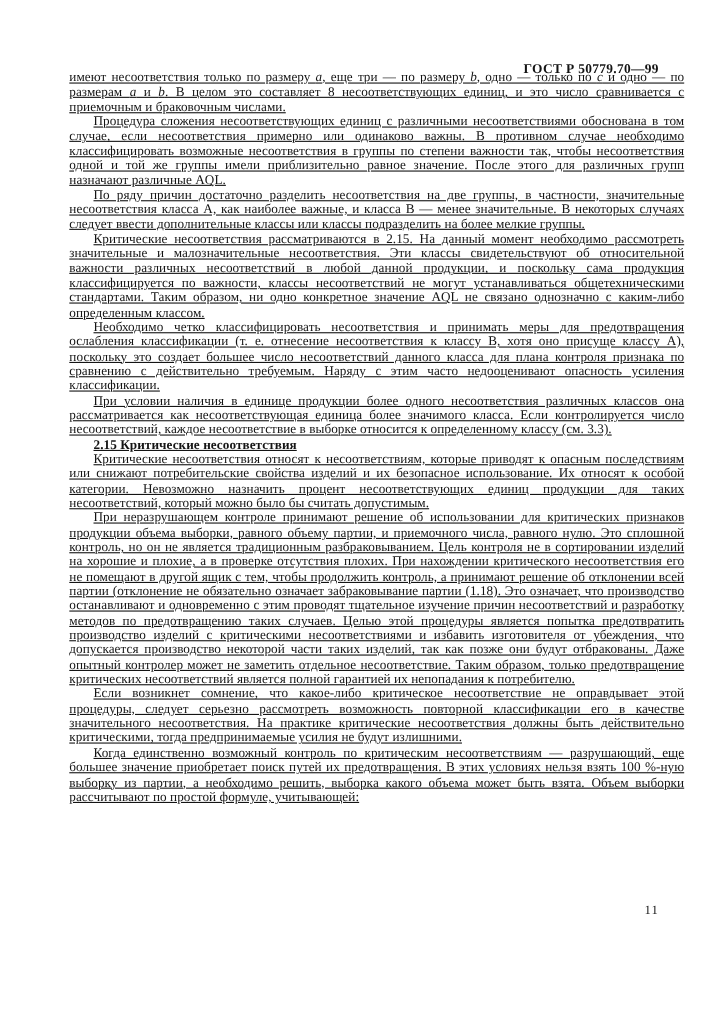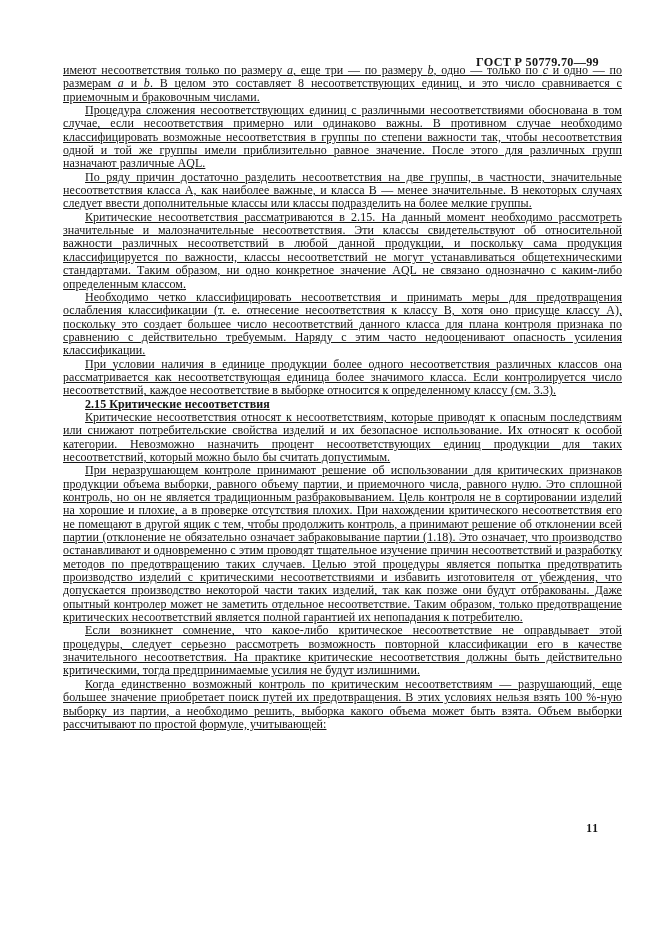--- a/index.html
+++ b/index.html
@@ -42,21 +42,20 @@
   .doc-body p.heading {
     font-weight: bold;
     text-align: left;
   }
   .it { font-style: italic; }
   .page-footer {
     position: absolute;
     top: 822px; right: 62px;
     font-size: 11.5px;
     letter-spacing: 1px;
-    font-weight: bold;
   }
 </style>
 </head>
 <body>
 
 <div class="page">
 
   <div class="running-header">
     <span>ГОСТ Р 50779.70—99</span>
   </div>

